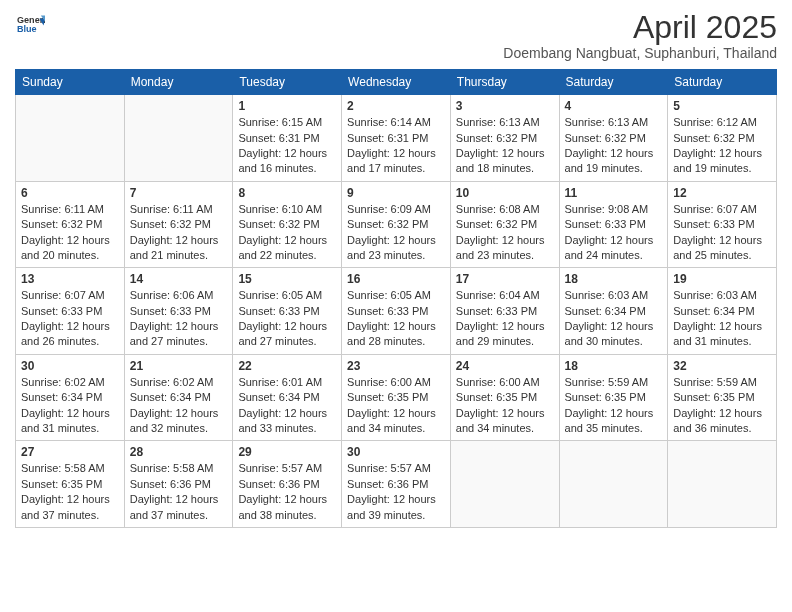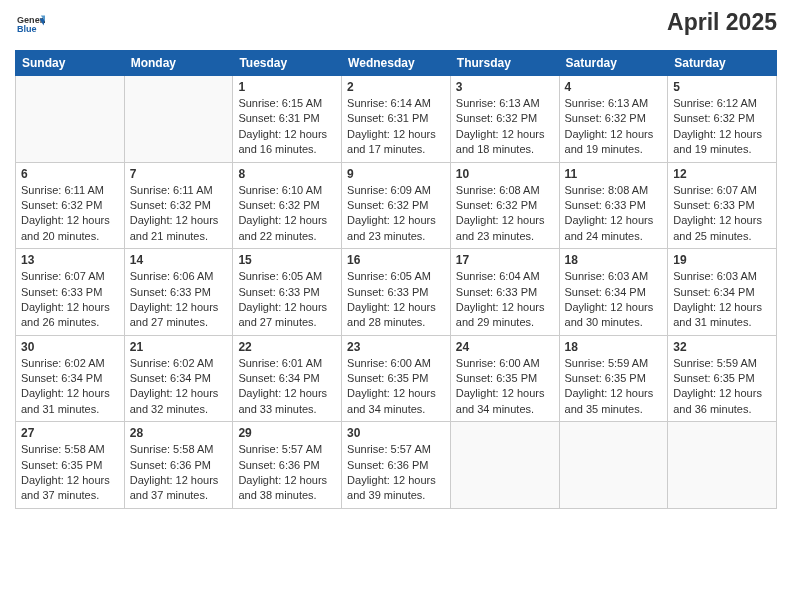--- a/index.html
+++ b/index.html
@@ -29,39 +29,39 @@
     }
     .logo-icon {
       width: 28px;
       height: 28px;
       margin-left: 2px;
     }
     .title-block {
       text-align: right;
     }
     .calendar-title {
-      font-size: 23px;
-      font-weight: bold;
+      font-size: 32px;
+      font-weight: normal;
       color: #333;
       line-height: 1.1;
     }
     .calendar-subtitle {
       font-size: 14px;
       color: #555;
     }
     .calendar {
       width: 100%;
       border-collapse: collapse;
       border: 1px solid #ccc;
     }
     .calendar th {
       background: #1a5fa8;
       color: #fff;
       font-size: 12px;
-      font-weight: bold;
+      font-weight: normal;
       padding: 5px 6px;
       text-align: left;
       border: 1px solid #1a5fa8;
     }
     .calendar td {
       vertical-align: top;
       border: 1px solid #ccc;
       padding: 4px 5px;
       font-size: 9.5px;
       color: #333;
@@ -95,20 +95,21 @@
         <svg class="logo-icon" viewBox="0 0 40 32">
           <text x="0" y="14" font-size="13" font-weight="bold" fill="#333">General</text>
           <text x="0" y="27" font-size="13" font-weight="bold" fill="#1a5fa8">Blue</text>
           <polygon points="32,8 40,8 38,18" fill="#1a5fa8"></polygon>
           <polygon points="34,4 40,4 40,12" fill="#5599cc"></polygon>
         </svg>
       </div>
     </div>
     <div class="title-block">
       <div class="calendar-title">April 2025</div>
+      <div class="calendar-subtitle">Doembang Nangbuat, Suphanburi, Thailand</div>
     </div>
   </div>
 
   <table class="calendar">
     <thead>
       <tr>
         <th>Sunday</th>
         <th>Monday</th>
         <th>Tuesday</th>
         <th>Wednesday</th>
@@ -178,21 +179,21 @@
 Daylight: 12 hours and 23 minutes.</div>
           </td>
           <td>
             <span class="day-number">10</span>
             <div class="day-info">Sunrise: 6:08 AM
 Sunset: 6:32 PM
 Daylight: 12 hours and 23 minutes.</div>
           </td>
           <td>
             <span class="day-number">11</span>
-            <div class="day-info">Sunrise: 8:08 AM
+            <div class="day-info">Sunrise: 9:08 AM
 Sunset: 6:33 PM
 Daylight: 12 hours and 24 minutes.</div>
           </td>
           <td>
             <span class="day-number">12</span>
             <div class="day-info">Sunrise: 6:07 AM
 Sunset: 6:33 PM
 Daylight: 12 hours and 25 minutes.</div>
           </td>
         </tr>

